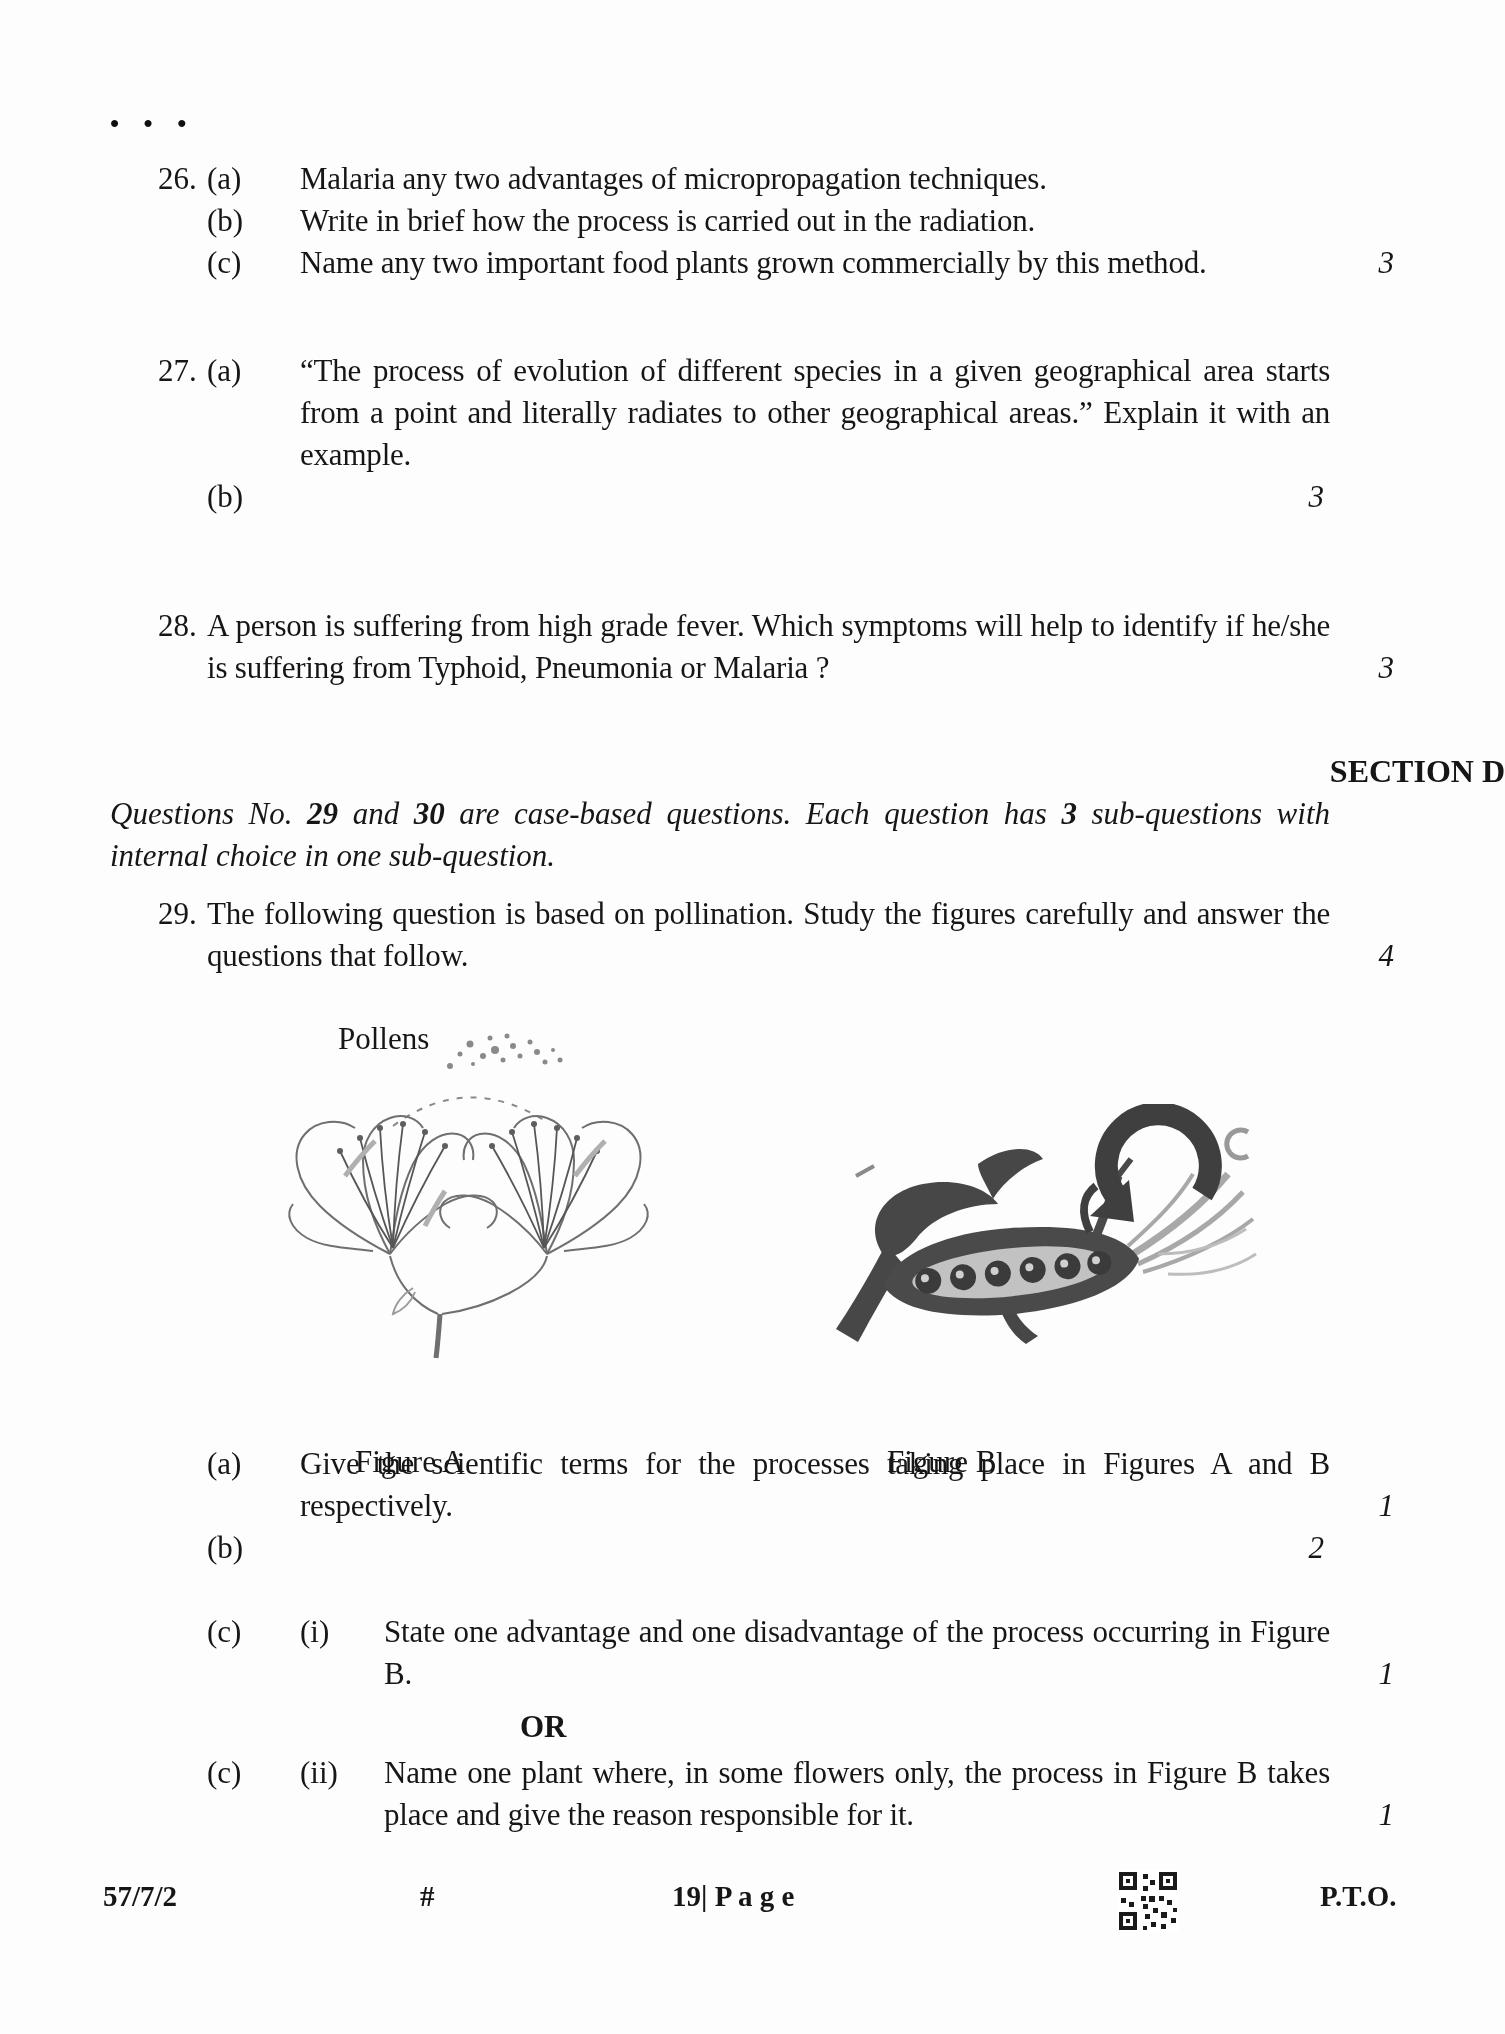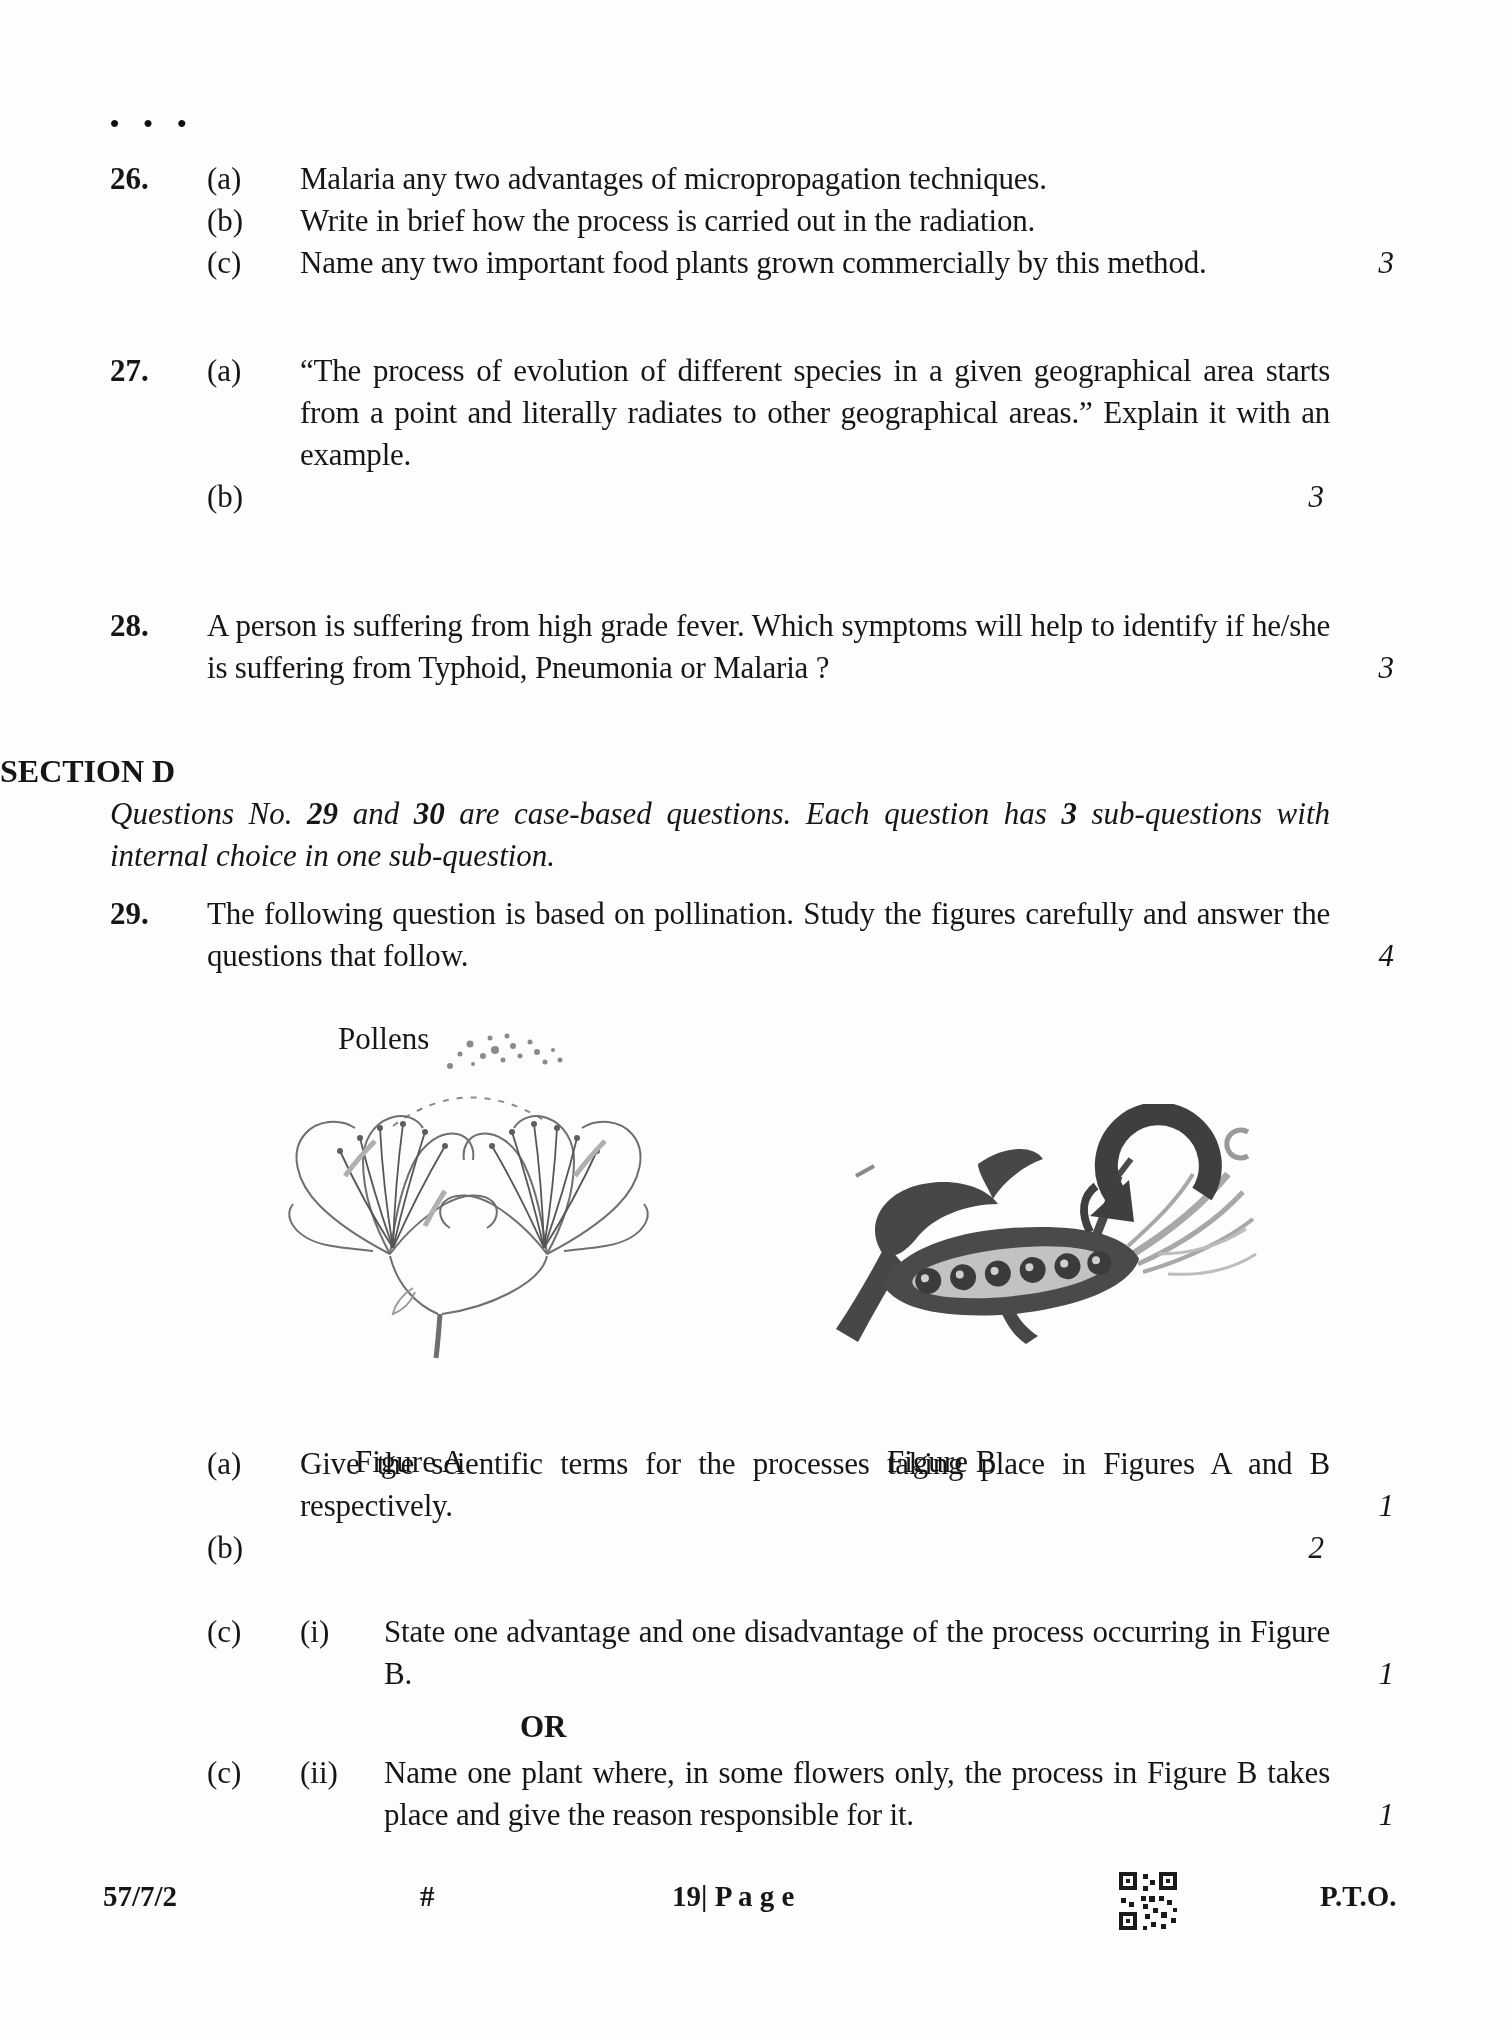--- a/index.html
+++ b/index.html
@@ -15,27 +15,27 @@
   }
   .abs{position:absolute;}
   .dots{
     position:absolute;left:110px;top:103px;
     font-size:26px;letter-spacing:9px;font-weight:bold;color:#101010;
   }
   .q{position:absolute;left:110px;width:1290px;}
   .qrow{display:grid;grid-template-columns:97px 93px 1030px 70px;}
   .qrow.nolabel{grid-template-columns:97px 1123px 70px;}
   .qrow.sublabel{grid-template-columns:97px 93px 84px 946px 70px;}
-  .qnum{font-weight:bold;}
+  .qnum{font-weight:normal;margin-left:48px;}
   .plabel{font-weight:normal;}
   .ptext{text-align:justify;letter-spacing:-0.2px;}
   .pmarks{font-style:italic;text-align:right;align-self:end;padding-right:6px;}
   .section-title{
     position:absolute;left:0;top:750px;width:1505px;
-    text-align:left;font-weight:bold;font-size:32px;
+    text-align:right;font-weight:bold;font-size:32px;
   }
   .section-note{
     position:absolute;left:110px;top:793px;width:1220px;
     font-style:italic;text-align:justify;
   }
   .section-note .bnum{font-weight:bold;}
   .pollens-label{position:absolute;left:338px;top:1018px;}
   .fig-caption{position:absolute;top:1441px;}
   .cap-a{left:355px;}
   .cap-b{left:887px;}

